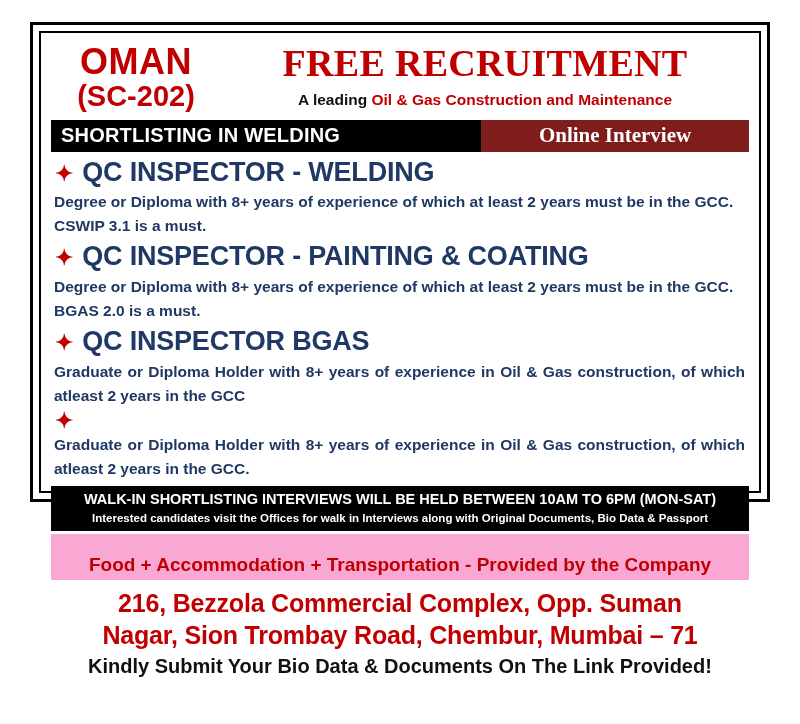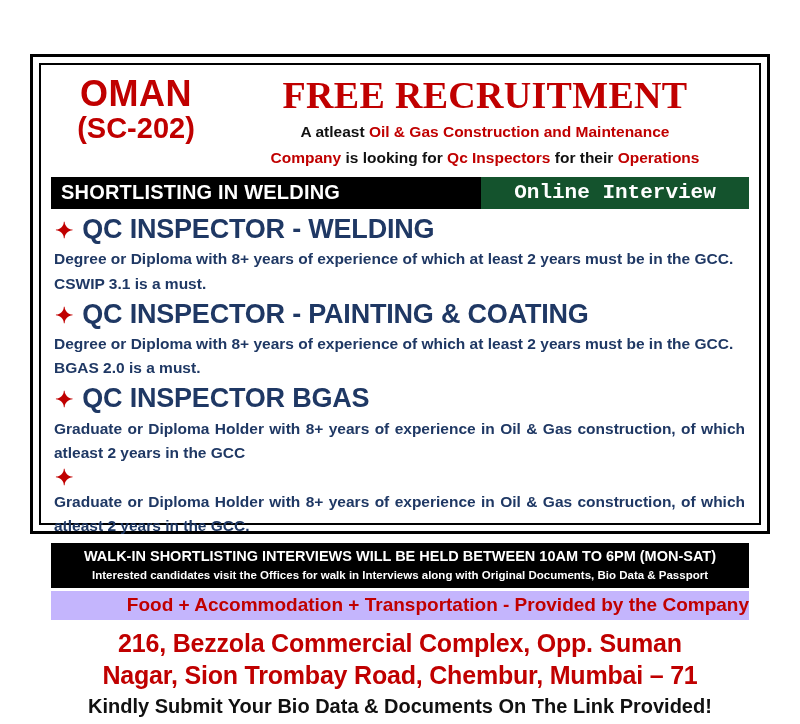--- a/index.html
+++ b/index.html
@@ -15,21 +15,20 @@
   }
   .poster {
     position: absolute;
     left: 30px;
     top: 22px;
     width: 740px;
     height: 480px;
     border: 3px solid #000000;
     box-sizing: border-box;
     background: #ffffff;
-    margin-top: 32px;
   }
   .inner {
     position: absolute;
     left: 6px;
     top: 6px;
     right: 6px;
     bottom: 6px;
     border: 2px solid #000000;
     box-sizing: border-box;
     padding: 8px 10px 0 10px;
@@ -102,23 +101,23 @@
     font-family: "Liberation Sans", sans-serif;
     font-weight: bold;
     font-size: 20px;
     display: flex;
     align-items: center;
     padding-left: 10px;
     letter-spacing: 0.2px;
   }
   .banner-right {
     flex: 0 0 268px;
-    background: #14532d;
+    background: #7f1d1d;
     color: #ffffff;
-    font-family: Liberation Mono, monospace;
+    font-family: Liberation Serif, serif;
     font-weight: bold;
     font-size: 21px;
     display: flex;
     align-items: center;
     justify-content: center;
   }
 
   
   .jobs {
     margin-top: 4px;
@@ -172,27 +171,27 @@
     line-height: 1.3;
   }
   .walkin-2 {
     font-family: "Liberation Sans", sans-serif;
     font-weight: bold;
     font-size: 11.5px;
     line-height: 1.4;
     margin-top: 1px;
   }
   .perks {
-    background: #c4b5fd;
-    color: #c00000;
-    text-align: right;
+    background: #f9a8d4;
+    color: #c00000;
+    text-align: center;
     font-family: "Liberation Sans", sans-serif;
     font-weight: bold;
     font-size: 19px;
-    padding: 3px 0 4px 0;
+    padding: 20px 0 4px 0;
     margin-top: 3px;
   }
 
   
   .address {
     text-align: center;
     margin-top: 7px;
   }
   .addr-line {
     font-family: "Liberation Sans", sans-serif;
@@ -216,22 +215,21 @@
 <div class="poster">
   <div class="inner">
 
     <div class="header">
       <div class="country-block">
         <div class="country-name">OMAN</div>
         <div class="country-code">(SC-202)</div>
       </div>
       <div class="header-right">
         <div class="free-recruit">FREE RECRUITMENT</div>
-        <div class="lead-line"><span>A atleast </span><span class="hl">Oil &amp; Gas Construction and Maintenance</span></div>
-        <div class="lead-line"><span class="hl">Company</span><span> is looking for </span><span class="hl">Qc Inspectors</span><span> for their </span><span class="hl">Operations</span></div>
+        <div class="lead-line"><span>A leading </span><span class="hl">Oil &amp; Gas Construction and Maintenance</span></div>
       </div>
     </div>
 
     <div class="banner-row">
       <div class="banner-left">SHORTLISTING IN WELDING</div>
       <div class="banner-right">Online Interview</div>
     </div>
 
     <div class="jobs">
 

